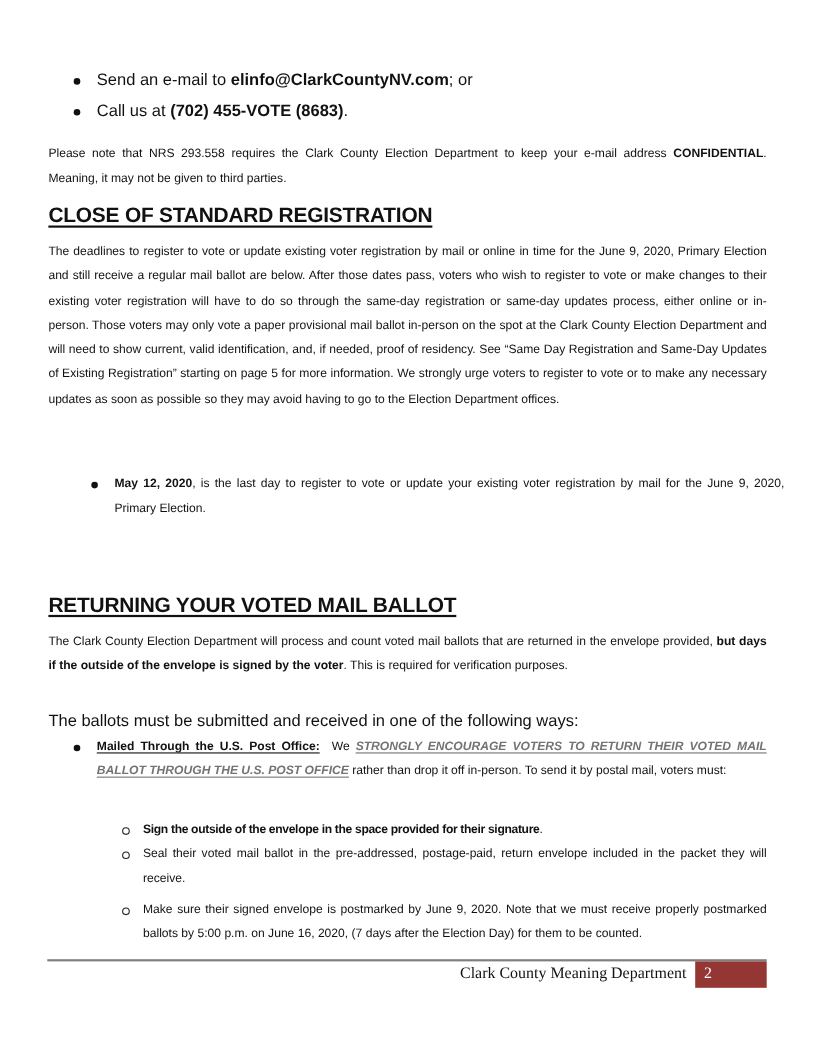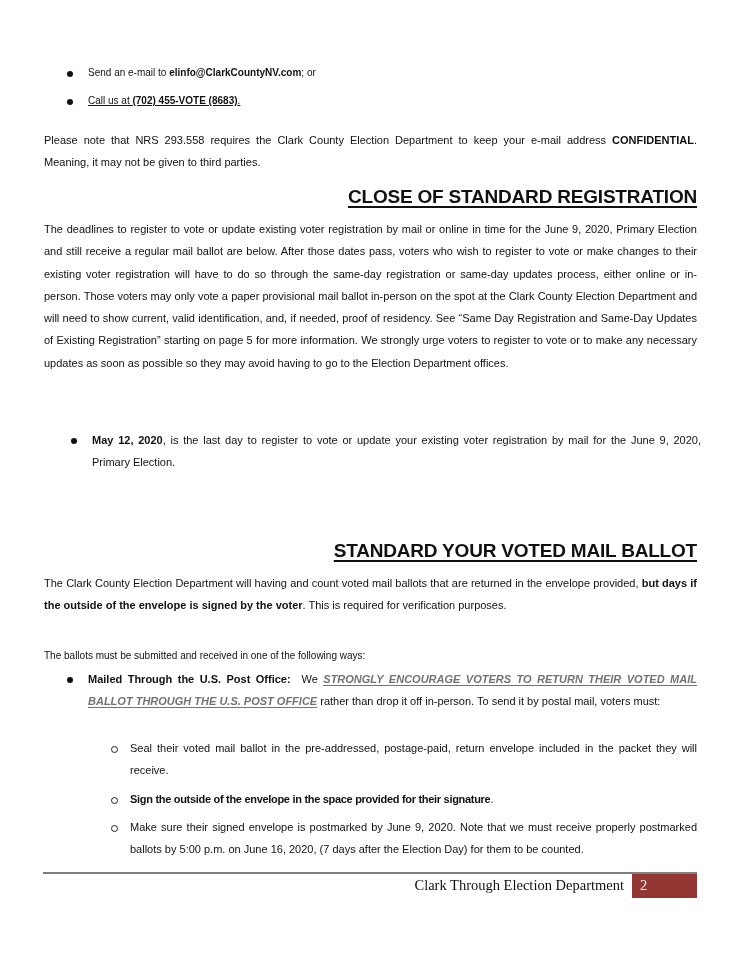--- a/index.html
+++ b/index.html
@@ -15,21 +15,21 @@
     font-family: "Liberation Sans", "DejaVu Sans", sans-serif;
     color: #111111;
   }
   .page {
     position: absolute;
     left: 44px;
     top: 0;
     width: 653px;
   }
   .line {
-    font-size: 10px;
+    font-size: 15px;
     line-height: 22.3px;
     white-space: nowrap;
   }
   p.para {
     margin: 0;
     font-size: 11px;
     line-height: 22.3px;
     text-align: justify;
     text-align-last: left;
   }
@@ -54,29 +54,29 @@
   .sub-row .ring {
     position: absolute;
     left: 67px;
     top: 9px;
     width: 5px;
     height: 5px;
     border-radius: 50%;
     border: 1.2px solid #222;
   }
   .heading {
-    text-align: right;
+    text-align: left;
     font-weight: bold;
     font-size: 19px;
     letter-spacing: -0.2px;
     text-decoration: underline;
     text-underline-offset: 3px;
     text-decoration-thickness: 1.5px;
   }
-  .u { text-decoration-thickness: 1.4px; text-underline-offset: 2px; }
+  .u { text-decoration: underline; text-decoration-thickness: 1.4px; text-underline-offset: 2px; }
   .red {
     color: #737373;
     font-weight: bold;
     font-style: italic;
     text-decoration: underline;
     text-decoration-thickness: 1.4px;
     text-underline-offset: 2px;
   }
   .footer-line {
     position: absolute;
@@ -115,64 +115,64 @@
 </head>
 <body>
 
 <div class="page">
 
   <div style="position:absolute; top:62px; left:0; width:653px;">
     <div class="line bullet-row">
       <span class="dot"></span>
       <span>Send an e-mail to </span><b>elinfo@ClarkCountyNV.com</b><span>; or</span>
     </div>
-    <div class="line bullet-row" style="margin-top:6px;text-decoration:underline;">
+    <div class="line bullet-row" style="margin-top:6px;">
       <span class="dot"></span>
       <span>Call us at </span><b>(702) 455-VOTE (8683)</b><span>.</span>
     </div>
   </div>
 
   <p class="para" style="position:absolute; top:129px; left:0; width:653px;"><span>Please note that NRS 293.558 requires the Clark County Election Department to keep your e-mail address </span><b>CONFIDENTIAL</b><span>.  Meaning, it may not be given to third parties.</span></p>
 
   <div class="heading" style="position:absolute; top:186px; left:0; width:653px;">CLOSE OF STANDARD REGISTRATION</div>
 
   <p class="para" style="position:absolute; top:218px; left:0; width:653px;">The deadlines to register to vote or update existing voter registration by mail or online in time for the June 9, 2020, Primary Election and still receive a regular mail ballot are below.  After those dates pass, voters who wish to register to vote or make changes to their existing voter registration will have to do so through the same-day registration or same-day updates process, either online or in-person.  Those voters may only vote a paper provisional mail ballot in-person on the spot at the Clark County Election Department and will need to show current, valid identification, and, if needed, proof of residency.  See “Same Day Registration and Same-Day Updates of Existing Registration” starting on page 5 for more information. We strongly urge voters to register to vote or to make any necessary updates as soon as possible so they may avoid having to go to the Election Department offices.</p>
 
-  <div style="position:absolute; top:429px; left:4px; width:653px;">
+  <div style="position:absolute; top:429px; left:16px; width:653px;">
     <p class="para bullet-row">
       <span class="dot"></span>
       <b>May 12, 2020</b><span>, is the last day to register to vote or update your existing voter registration by mail for the June 9, 2020, Primary Election.</span>
     </p>
   </div>
 
-  <div class="heading" style="position:absolute; top:540px; left:0; width:653px;">STANDARD YOUR VOTED MAIL BALLOT</div>
+  <div class="heading" style="position:absolute; top:540px; left:0; width:653px;">RETURNING YOUR VOTED MAIL BALLOT</div>
 
-  <p class="para" style="position:absolute; top:572px; left:0; width:653px;"><span>The Clark County Election Department will having and count voted mail ballots that are returned in the envelope provided, </span><b>but days if the outside of the envelope is signed by the voter</b><span>.  This is required for verification purposes.</span></p>
+  <p class="para" style="position:absolute; top:572px; left:0; width:653px;"><span>The Clark County Election Department will process and count voted mail ballots that are returned in the envelope provided, </span><b>but days if the outside of the envelope is signed by the voter</b><span>.  This is required for verification purposes.</span></p>
 
   <div class="line" style="position:absolute; top:645px; left:0;">The ballots must be submitted and received in one of the following ways:</div>
 
   <p class="para bullet-row" style="position:absolute; top:668px; left:0; width:609px;">
     <span class="dot"></span>
     <b class="u">Mailed Through the U.S. Post Office:</b><span style="white-space:pre;">  We </span><span class="red">STRONGLY ENCOURAGE VOTERS TO RETURN THEIR VOTED MAIL BALLOT THROUGH THE U.S. POST OFFICE</span><span> rather than drop it off in-person.  To send it by postal mail, voters must:</span>
   </p>
 
   <div style="position:absolute; top:737px; left:0; width:653px;">
+    <p class="para sub-row" style="margin-top:6px;">
+      <span class="ring"></span>
+      <b style="letter-spacing:-0.3px;">Sign the outside of the envelope in the space provided for their signature</b><span>.</span>
+    </p>
     <p class="para sub-row">
       <span class="ring"></span>
       <span>Seal their voted mail ballot in the pre-addressed, postage-paid, return envelope included in the packet they will receive.</span>
-    </p>
-    <p class="para sub-row" style="margin-top:6px;">
-      <span class="ring"></span>
-      <b style="letter-spacing:-0.3px;">Sign the outside of the envelope in the space provided for their signature</b><span>.</span>
     </p>
     <p class="para sub-row" style="margin-top:6px;">
       <span class="ring"></span>
       <span>Make sure their signed envelope is postmarked by June 9, 2020.  Note that we must receive properly postmarked ballots by 5:00 p.m. on June 16, 2020, (7 days after the Election Day) for them to be counted.</span>
     </p>
   </div>
 
 </div>
 
 <div class="footer-line"></div>
-<div class="footer-text">Clark Through Election Department</div>
+<div class="footer-text">Clark County Meaning Department</div>
 <div class="footer-box">
   <span class="footer-num">2</span>
 </div>
 
 </body></html>

